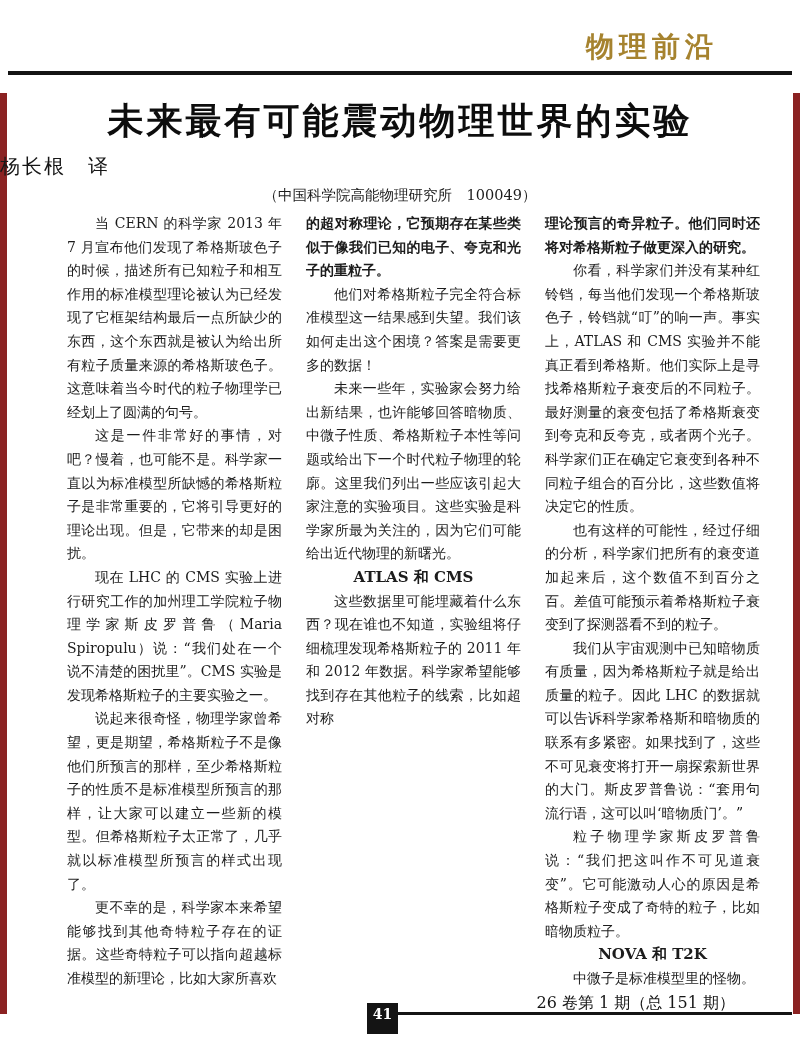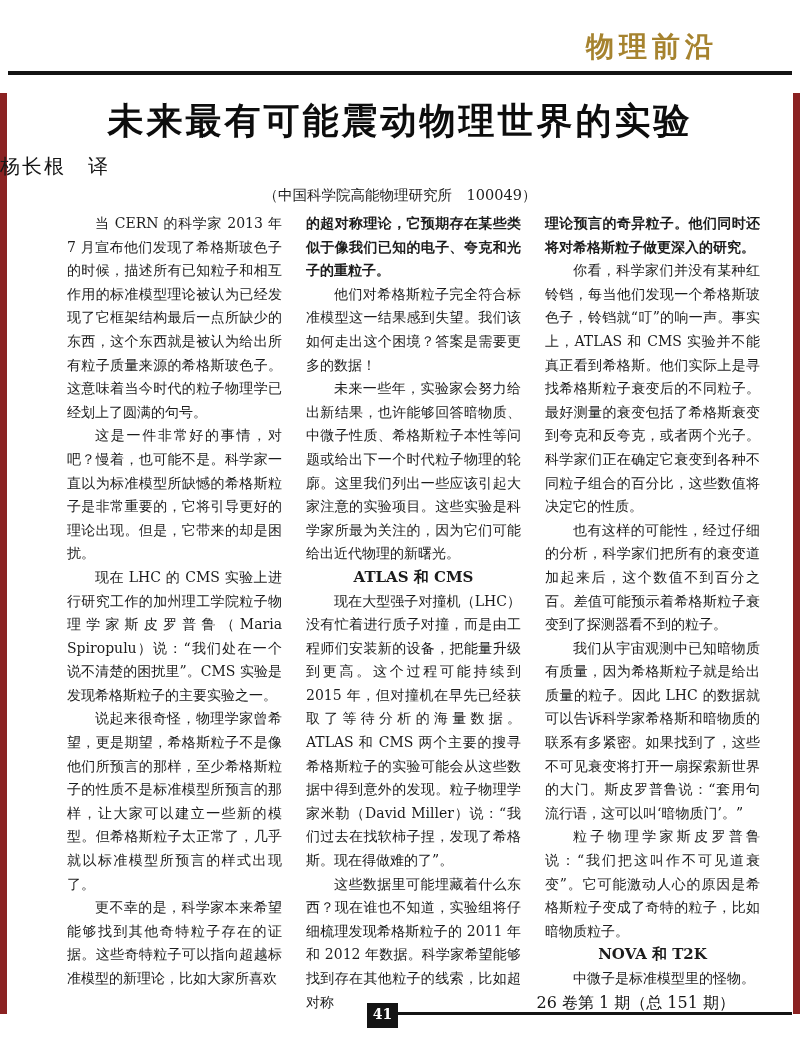--- a/index.html
+++ b/index.html
@@ -51,21 +51,21 @@
     margin:0;
     font-size:15px;line-height:23.6px;
     text-align:center;font-weight:bold;
   }
   .footer-issue{
     position:absolute;top:993px;left:430px;width:305px;
     text-align:right;font-size:16px;color:#161616;
   }
   .footer-rule{position:absolute;left:397px;top:1012px;width:395px;height:3px;background:#141414;}
   .page-num-box{
-    position:absolute;left:367px;top:1003px;width:31px;height:25px;
+    position:absolute;left:367px;top:1003px;width:31px;height:31px;
     background:#141414;color:#ffffff;
     text-align:center;line-height:23px;font-size:14px;font-weight:bold;
   }
 </style>
 </head>
 <body>
 
 <div class="page">
 
   <div class="edge-bar left"></div>
@@ -86,21 +86,20 @@
       <p>现在 LHC 的 CMS 实验上进行研究工作的加州理工学院粒子物理学家斯皮罗普鲁（Maria Spiropulu）说：“我们处在一个说不清楚的困扰里”。CMS 实验是发现希格斯粒子的主要实验之一。</p>
       <p>说起来很奇怪，物理学家曾希望，更是期望，希格斯粒子不是像他们所预言的那样，至少希格斯粒子的性质不是标准模型所预言的那样，让大家可以建立一些新的模型。但希格斯粒子太正常了，几乎就以标准模型所预言的样式出现了。</p>
       <p>更不幸的是，科学家本来希望能够找到其他奇特粒子存在的证据。这些奇特粒子可以指向超越标准模型的新理论，比如大家所喜欢</p>
     </div>
 
     <div class="col">
       <p class="cont">的超对称理论，它预期存在某些类似于像我们已知的电子、夸克和光子的重粒子。</p>
       <p>他们对希格斯粒子完全符合标准模型这一结果感到失望。我们该如何走出这个困境？答案是需要更多的数据！</p>
       <p>未来一些年，实验家会努力给出新结果，也许能够回答暗物质、中微子性质、希格斯粒子本性等问题或给出下一个时代粒子物理的轮廓。这里我们列出一些应该引起大家注意的实验项目。这些实验是科学家所最为关注的，因为它们可能给出近代物理的新曙光。</p>
       <h3>ATLAS 和 CMS</h3>
-      <p>现在大型强子对撞机（LHC）没有忙着进行质子对撞，而是由工程师们安装新的设备，把能量升级到更高。这个过程可能持续到 2015 年，但对撞机在早先已经获取了等待分析的海量数据。ATLAS 和 CMS 两个主要的搜寻希格斯粒子的实验可能会从这些数据中得到意外的发现。粒子物理学家米勒（David Miller）说：“我们过去在找软柿子捏，发现了希格斯。现在得做难的了”。</p>
       <p>这些数据里可能埋藏着什么东西？现在谁也不知道，实验组将仔细梳理发现希格斯粒子的 2011 年和 2012 年数据。科学家希望能够找到存在其他粒子的线索，比如超对称</p>
     </div>
 
     <div class="col">
       <p class="cont">理论预言的奇异粒子。他们同时还将对希格斯粒子做更深入的研究。</p>
       <p>你看，科学家们并没有某种红铃铛，每当他们发现一个希格斯玻色子，铃铛就“叮”的响一声。事实上，ATLAS 和 CMS 实验并不能真正看到希格斯。他们实际上是寻找希格斯粒子衰变后的不同粒子。最好测量的衰变包括了希格斯衰变到夸克和反夸克，或者两个光子。科学家们正在确定它衰变到各种不同粒子组合的百分比，这些数值将决定它的性质。</p>
       <p>也有这样的可能性，经过仔细的分析，科学家们把所有的衰变道加起来后，这个数值不到百分之百。差值可能预示着希格斯粒子衰变到了探测器看不到的粒子。</p>
       <p>我们从宇宙观测中已知暗物质有质量，因为希格斯粒子就是给出质量的粒子。因此 LHC 的数据就可以告诉科学家希格斯和暗物质的联系有多紧密。如果找到了，这些不可见衰变将打开一扇探索新世界的大门。斯皮罗普鲁说：“套用句流行语，这可以叫‘暗物质门’。”</p>
       <p>粒子物理学家斯皮罗普鲁说：“我们把这叫作不可见道衰变”。它可能激动人心的原因是希格斯粒子变成了奇特的粒子，比如暗物质粒子。</p>
       <h3>NOVA 和 T2K</h3>

